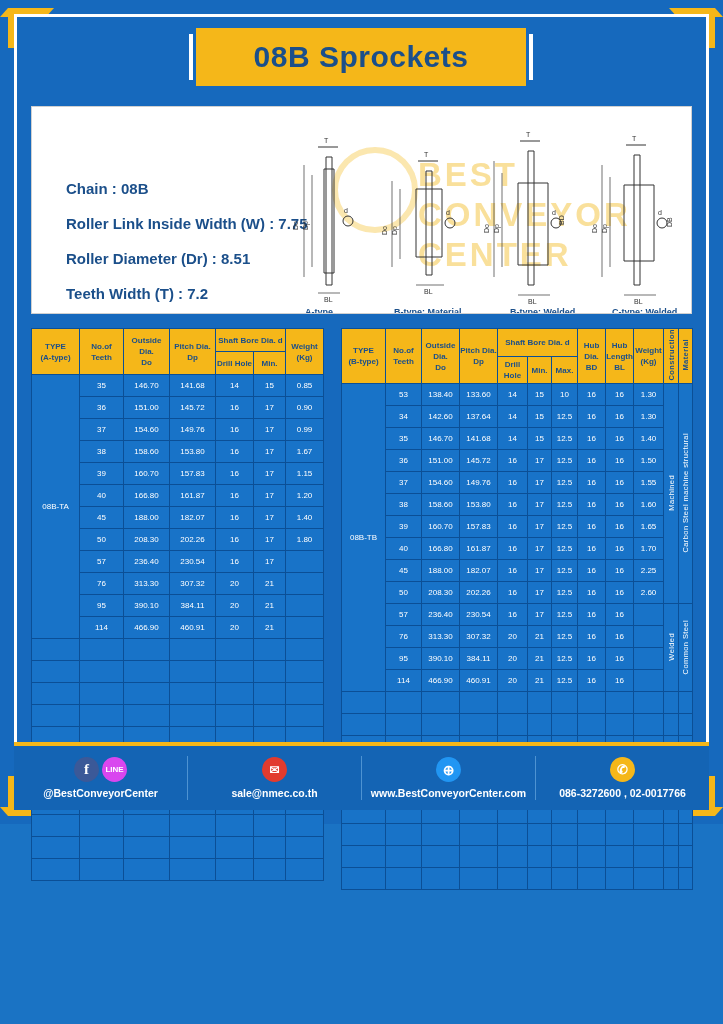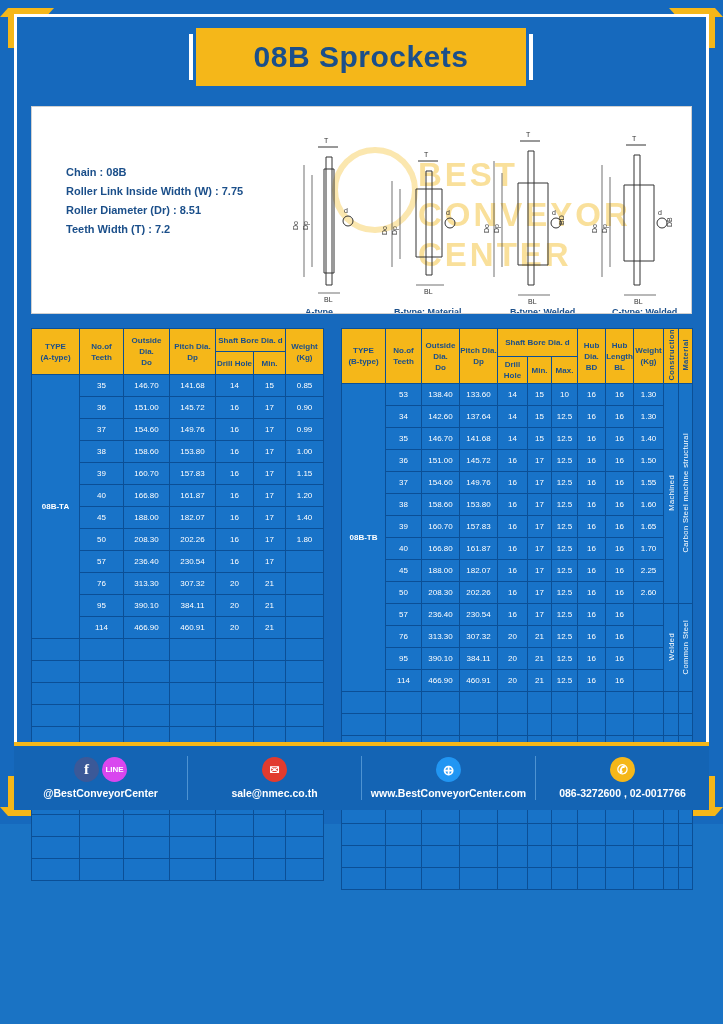--- a/index.html
+++ b/index.html
@@ -43,21 +43,21 @@
   .title-wrap:after{content:"";position:absolute;right:-7px;top:6px;width:4px;height:46px;background:#fff;}
   .title{font-size:30px;font-weight:bold;color:#1b4f8a;letter-spacing:.5px;}
 
   
   .specbox{
     position:absolute;left:31px;top:106px;width:661px;height:208px;
     background:#fff;border:1px solid #d0d0d0;box-sizing:border-box;
     overflow:hidden;
   }
   .spec-list{position:absolute;left:34px;top:56px;}
-  .spec-list div{font-size:11px;font-weight:bold;color:#1b4f8a;line-height:19px;white-space:nowrap;}
+  .spec-list div{font-size:15px;font-weight:bold;color:#1b4f8a;line-height:19px;white-space:nowrap;margin-top:16px;}
 
   .watermark{
     position:absolute;left:300px;top:48px;width:330px;height:120px;
     color:#f5c74a;opacity:.55;font-size:33px;font-weight:bold;letter-spacing:3px;
     line-height:40px;pointer-events:none;
   }
   .wm-circle{position:absolute;left:0;top:-8px;width:74px;height:74px;border:6px solid #f5c74a;border-radius:50%;opacity:.8;}
 
   .draw-area{position:absolute;left:250px;top:18px;width:408px;height:192px;}
   .cap{position:absolute;font-size:9px;font-weight:bold;color:#1b4f8a;}
@@ -71,21 +71,21 @@
   table{border-collapse:collapse;table-layout:fixed;}
   td,th{border:1px solid #0b4f96;color:#fff;font-size:8px;text-align:center;
         vertical-align:middle;padding:0;background:#1873c8;font-weight:normal;}
   thead td{background:#f5b719;color:#1b4f8a;font-weight:bold;font-size:8px;line-height:11px;}
   tbody td{height:21px;}
   .tbl-a{position:absolute;left:0;top:0;width:292px;}
   .tbl-b{position:absolute;left:310px;top:0;width:351px;}
   .hdr-top td{height:22px;}
   .hdr-bot td{height:22px;}
   .vert{writing-mode:vertical-rl;transform:rotate(180deg);white-space:nowrap;font-size:7.5px;letter-spacing:.4px;}
-  .typecell{font-size:8px;font-weight:bold;}
+  .typecell{font-size:8px;}
   .blank td{height:21px;}
 
   
   .footer{
     position:absolute;left:14px;right:14px;bottom:14px;height:68px;
     background:#1464b4;border-top:4px solid #f5b719;box-sizing:border-box;
     display:flex;align-items:center;
   }
   .f-item{flex:1;display:flex;flex-direction:column;align-items:center;justify-content:center;
           color:#fff;font-size:10.5px;font-weight:bold;position:relative;}
@@ -273,21 +273,21 @@
           <td>16</td>
           <td>17</td>
           <td>0.99</td>
         </tr>
         <tr>
           <td>38</td>
           <td>158.60</td>
           <td>153.80</td>
           <td>16</td>
           <td>17</td>
-          <td>1.00</td>
+          <td>1.67</td>
         </tr>
         <tr>
           <td>39</td>
           <td>160.70</td>
           <td>157.83</td>
           <td>16</td>
           <td>17</td>
           <td>1.15</td>
         </tr>
         <tr>

